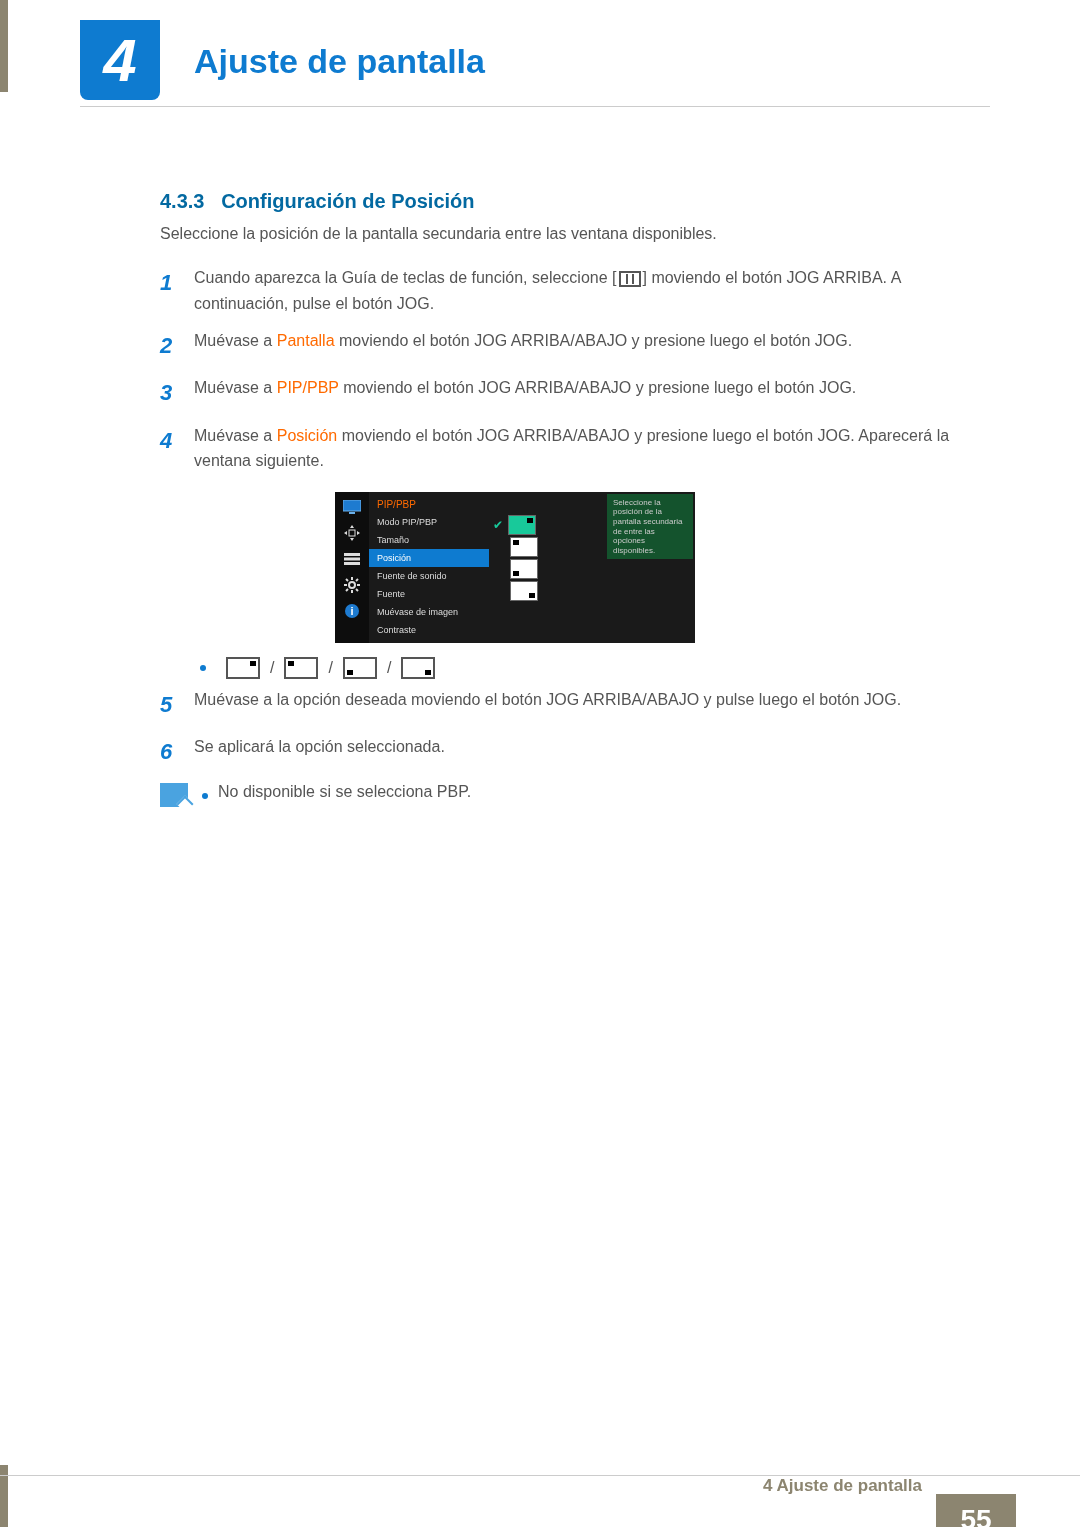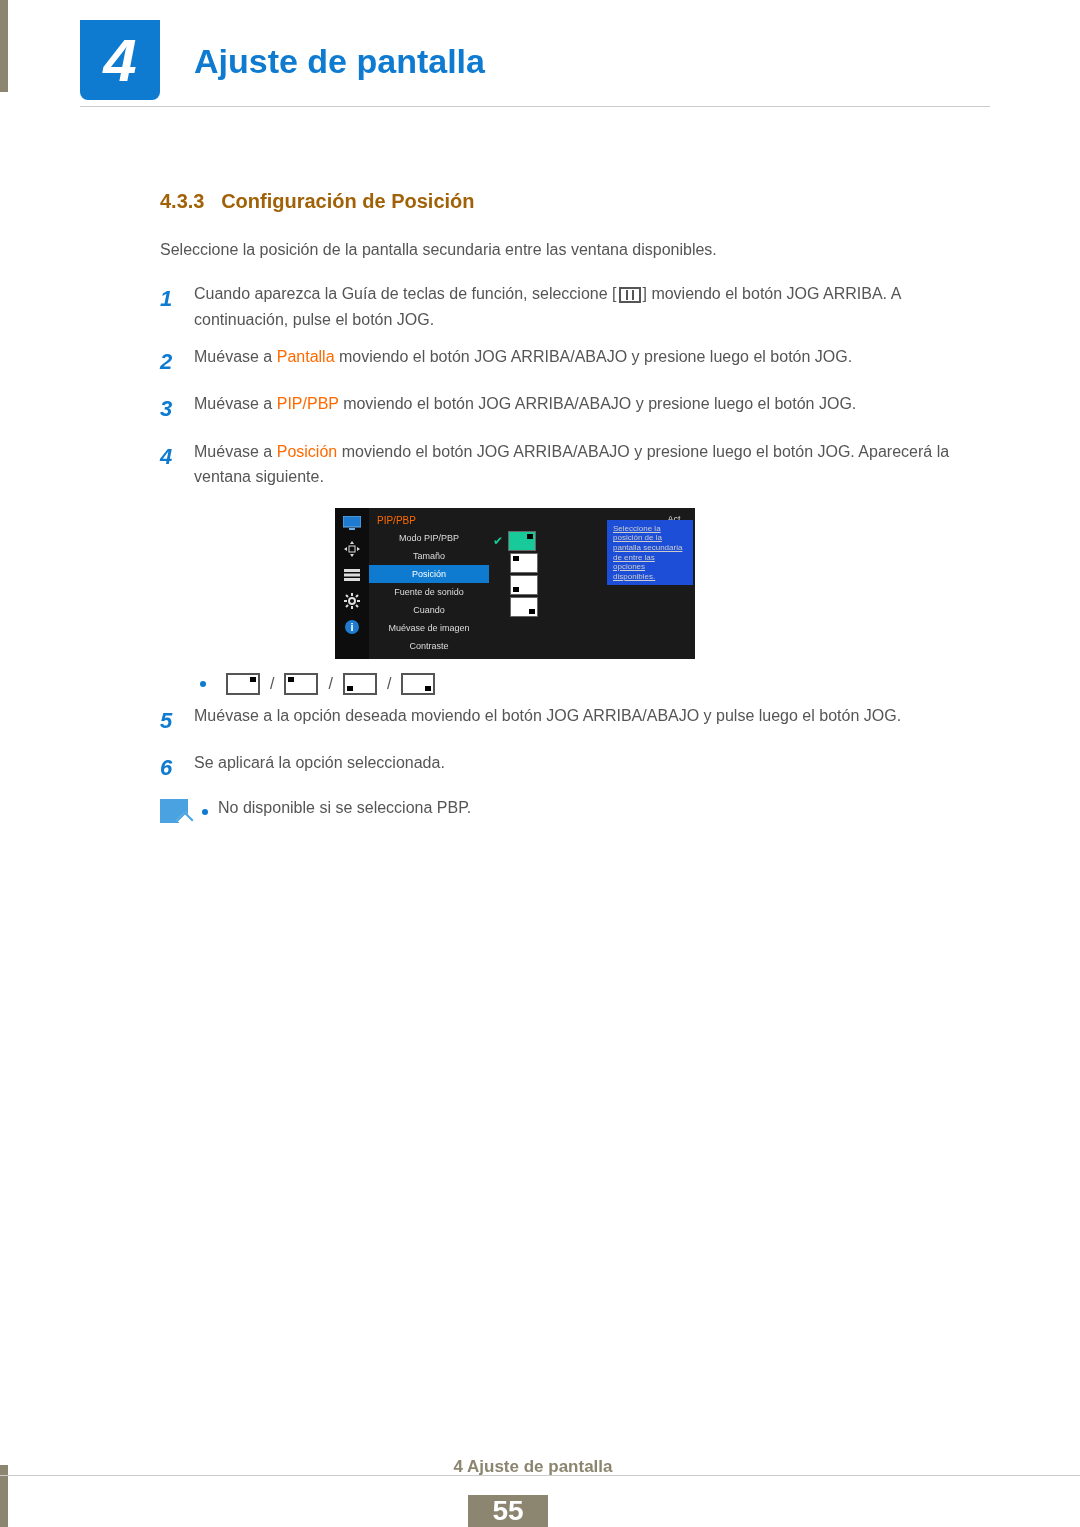--- a/index.html
+++ b/index.html
@@ -49,24 +49,24 @@
     left: 80px; top: 106px;
     width: 910px; height: 1px;
     background: #ccc;
   }
   .content {
     position: absolute;
     left: 160px; top: 190px;
     width: 820px;
   }
   .section-title {
-    color: #a16207;
+    color: #0369a1;
     font-size: 20px;
     font-weight: bold;
-    margin-bottom: 28px;
+    margin-bottom: 12px;
   }
   .intro-text {
     font-size: 16px;
     color: #555;
     margin-bottom: 22px;
   }
   .step-list { list-style: none; }
   .step {
     display: flex;
     gap: 16px;
@@ -126,21 +126,21 @@
     width: 120px;
     padding: 4px 0;
   }
   .osd-header {
     color: #ff6a00;
     font-size: 10px;
     padding: 3px 8px;
   }
   .osd-row {
     padding: 4px 8px;
-    display:flex; justify-content:center;
+    display:flex; justify-content:flex-start;
     font-size: 9px;
   }
   .osd-row.sel { background: #0e7bd0; color:#fff; }
   .osd-right {
     flex:1;
     padding: 22px 4px 4px 4px;
   }
   .thumb-grid { display:flex; flex-direction:column; gap:4px; margin-top: 4px; }
   .thumb-row { display:flex; gap:6px; align-items:center; }
   .thumb {
@@ -152,28 +152,27 @@
   .thumb.sel { background:#18c99a; }
   .check { color:#18c99a; font-size:12px; }
   .dot-tl::after,.dot-tr::after,.dot-bl::after,.dot-br::after{
     content:""; position:absolute; width:6px; height:5px; background:#000;
   }
   .dot-tl::after{top:2px;left:2px;}
   .dot-tr::after{top:2px;right:2px;}
   .dot-bl::after{bottom:2px;left:2px;}
   .dot-br::after{bottom:2px;right:2px;}
   .osd-desc {
-    position:absolute; right:2px; top:12px;
+    position:absolute; right:2px; top:2px;
     width: 86px;
     font-size: 8px;
     color:#ccc;
     line-height:1.2;
     padding:4px 6px;
-    background:#1d4ed8;
-    text-decoration:underline;
+    background:#14532d;
   }
 
   .pos-options {
     margin: 8px 0 8px 40px;
     display:flex; gap:10px; align-items:center;
     font-size:16px; color:#555;
   }
   .pos-swatch {
     width: 34px; height: 22px;
     border: 2px solid #555;
@@ -199,23 +198,21 @@
   .note-list li { display:flex; gap:10px; margin-bottom:10px;align-items:center; }
   .note-bullet{ width:6px;height:6px;border-radius:50%;background:#0e7bd0;flex-shrink:0; margin-top:8px;}
 
   .footer {
     position:absolute;
     left:0; bottom:0;
     width:100%;
     height:52px;
     display:flex;
     justify-content:flex-end;
-    align-items:center;
     border-top:1px solid #ccc;
-    flex-direction:column;
   }
   .footer-text {
     color:#8c8570;
     font-weight:bold;
     font-size:17px;
     padding-right:14px;
   }
   .footer-page {
     background:#8c8570;
     color:#fff;
@@ -327,21 +324,21 @@
         <div class="osd-row">
             <span>Tamaño</span>
           </div>
         <div class="osd-row sel">
             <span>Posición</span>
           </div>
         <div class="osd-row">
             <span>Fuente de sonido</span>
           </div>
         <div class="osd-row">
-            <span>Cuando</span>
+            <span>Fuente</span>
           </div>
         <div class="osd-row">
             <span>Muévase de imagen</span>
           </div>
         <div class="osd-row">
             <span>Contraste</span>
           </div>
       </div>
       <div class="osd-right">
         <div class="osd-row" style="padding-left:0;justify-content:flex-end;margin-top:-20px;">

